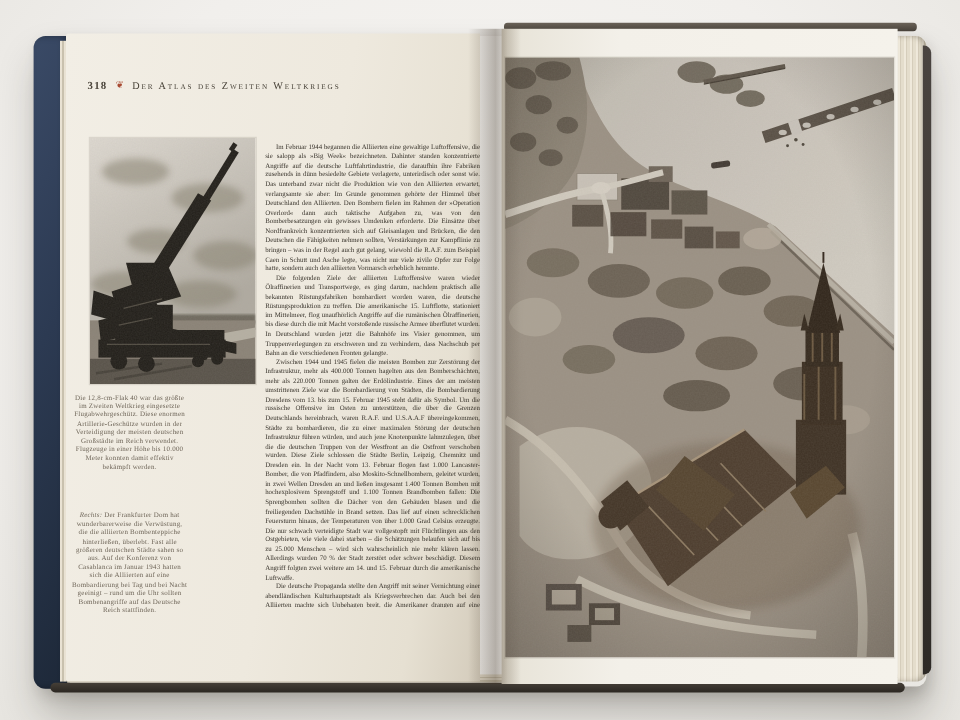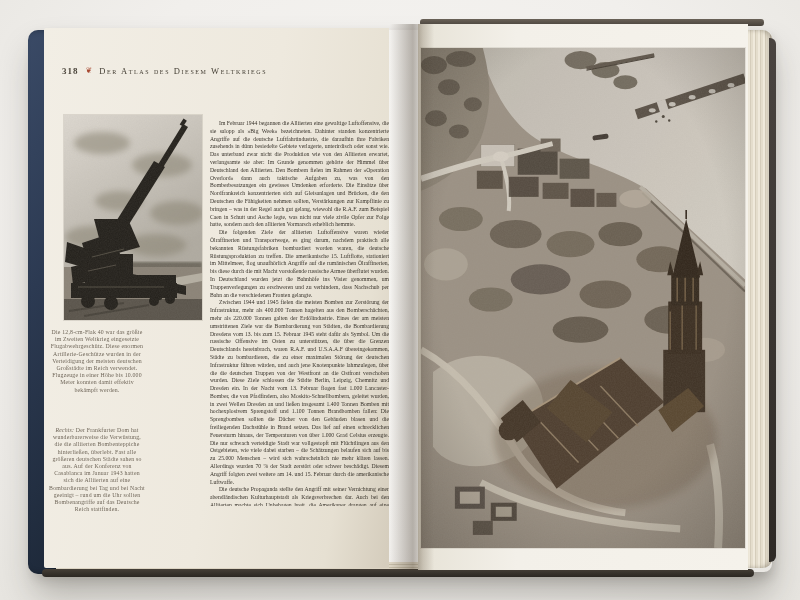--- a/index.html
+++ b/index.html
@@ -19,21 +19,21 @@
     background:linear-gradient(120deg,#3a4a66 0%,#2c3a52 45%,#1d2838 100%);
     border-radius:10px 0 0 10px;
     box-shadow:inset -4px 0 6px rgba(0,0,0,.35);
   }
   .page-stack-left{
     position:absolute;left:50px;top:34px;width:8px;height:534px;
     background:repeating-linear-gradient(90deg,#e9e2d3 0 2px,#c9c1ae 2px 3px);
   }
   .page{position:absolute;}
   .left-page{
-    left:44px;top:28px;width:345px;height:540px;
+    left:55px;top:28px;width:345px;height:540px;
     background:linear-gradient(100deg,#f2eee5 0%,#eee9de 55%,#e6e0d2 85%,#d5cdbd 99%);
     border-radius:2px 0 0 2px;
   }
   .right-page{
     left:418px;top:24px;width:330px;height:546px;
     background:linear-gradient(90deg,#cfc8b9 0%,#e9e5da 5%,#f3f0e9 30%,#f5f2eb 100%);
   }
   .gutter-shadow{
     position:absolute;left:390px;top:24px;width:44px;height:546px;pointer-events:none;
     background:linear-gradient(90deg,rgba(60,48,34,0) 0%,rgba(60,48,34,.34) 52%,rgba(60,48,34,.10) 75%,rgba(60,48,34,0) 100%);
@@ -111,21 +111,21 @@
   <div class="bottom-page-edges"></div>
   <div class="bottom-cover-edge"></div>
   <div class="fore-edge"></div>
   <div class="back-cover-edge"></div>
 
   <div class="page left-page">
 
     <div class="page-header">
       <span class="page-number">318</span>
       <span class="fleuron">❦</span>
-      <span class="book-title">Der Atlas des Diesem Weltkriegs</span>
+      <span class="book-title">Der Atlas des Zweiten Weltkriegs</span>
     </div>
 
     <div class="flak-photo">
       <svg viewBox="0 0 138 205" preserveAspectRatio="none">
         <defs>
           <linearGradient id="sky" x1="0" y1="0" x2="0.5" y2="1">
             <stop offset="0" stop-color="#ded9d1"></stop>
             <stop offset="0.55" stop-color="#c6c1b8"></stop>
             <stop offset="1" stop-color="#b0aba1"></stop>
           </linearGradient>

